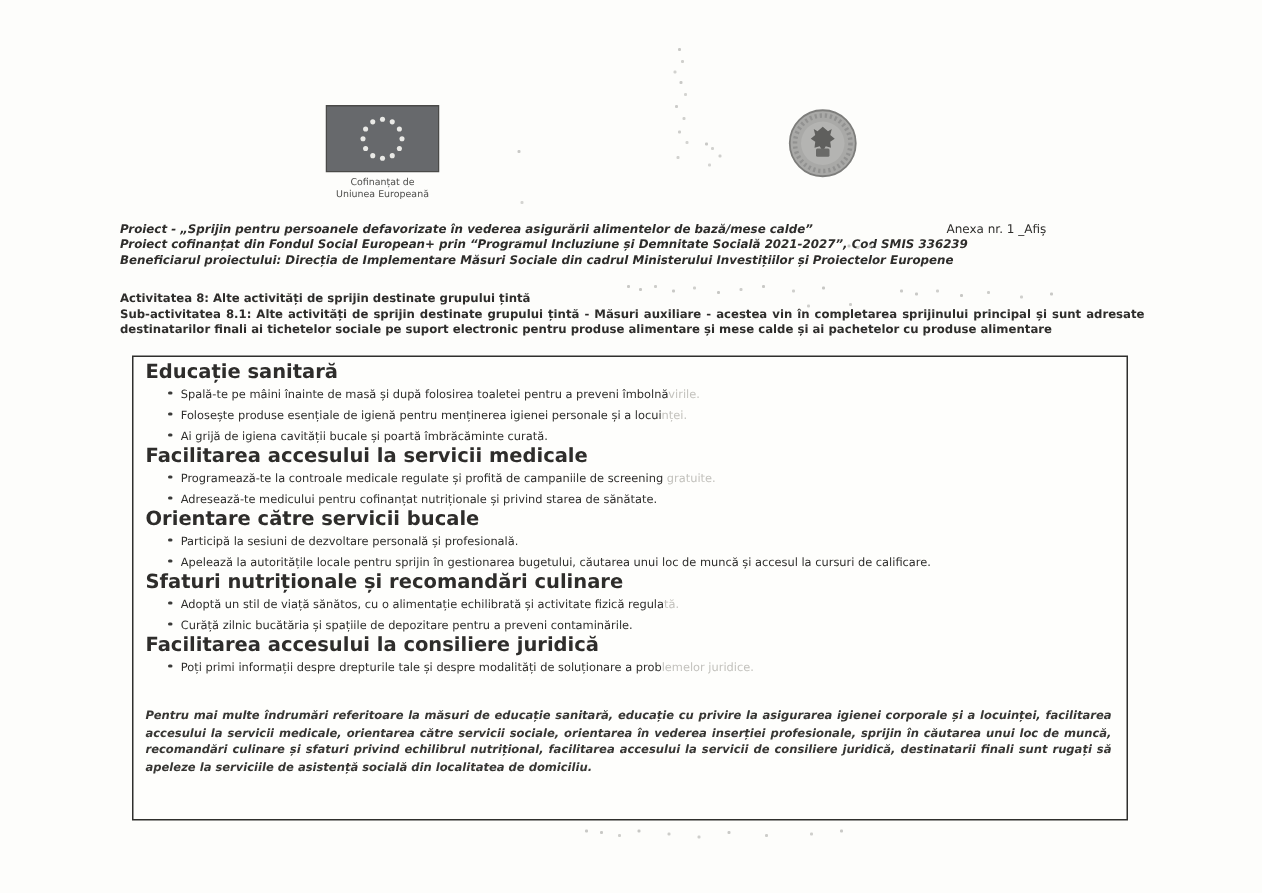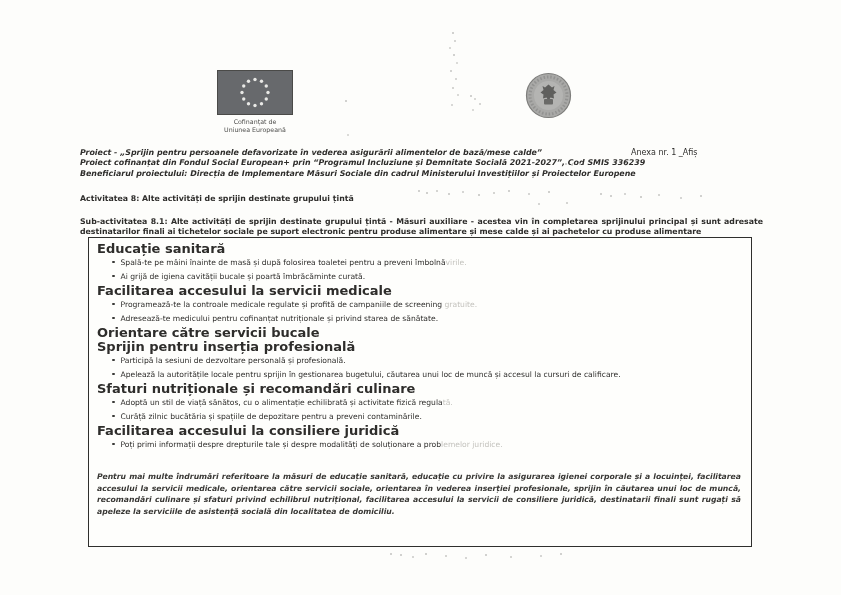--- a/index.html
+++ b/index.html
@@ -14,21 +14,21 @@
   .eu-flag{display:block;margin:0 auto;}
   .eu-caption{font-size:6.3px;line-height:7.6px;color:#4e4e4c;margin-top:3px;}
   .seal{position:absolute;left:525px;top:72px;width:47px;height:47px;}
   .annex{position:absolute;left:631px;top:132px;font-size:8px;font-weight:400;margin-top:16px;}
   
   .project{position:absolute;left:80px;top:148px;width:692px;
     font-size:7.9px;line-height:10.4px;font-weight:700;font-style:italic;}
   
   .activity{position:absolute;left:80px;top:194px;width:683px;
     font-size:7.8px;line-height:10.6px;font-weight:700;}
-  .activity .just{text-align:justify;margin-top:12px;}
+  .activity .just{text-align:justify;}
   
   .box{position:absolute;left:88px;top:237px;width:664px;height:310px;
     border:1.5px solid #2f2f2d;box-sizing:border-box;
     padding:4px 10px 4px 8px;background:#fefefc;}
   .sec-title{font-size:13px;font-weight:700;line-height:14px;}
   .bullet{padding-left:15px;font-size:7.6px;line-height:14px;}
   .dot{display:inline-block;width:2.5px;height:2.5px;border-radius:50%;
     background:#3a3a38;margin-right:6px;vertical-align:2px;}
   .faded{color:#c3c2bd;}
   .footnote{margin-top:19px;font-size:7.7px;line-height:11.6px;
@@ -81,29 +81,29 @@
 
 <div class="activity">
   <div>Activitatea 8:  Alte activități de sprijin destinate grupului țintă</div>
   <div class="just">Sub-activitatea 8.1: Alte activități de sprijin destinate grupului țintă - Măsuri auxiliare - acestea vin în completarea sprijinului principal și sunt adresate destinatarilor finali ai tichetelor sociale pe suport electronic pentru produse alimentare și mese calde și ai pachetelor cu produse alimentare</div>
 </div>
 
 <div class="box">
 
   <div class="sec-title">Educație sanitară</div>
   <div class="bullet"><span class="dot"></span><span>Spală-te pe mâini înainte de masă și după folosirea toaletei pentru a preveni îmbolnă</span><span class="faded">virile.</span></div>
+  <div class="bullet"><span class="dot"></span><span>Folosește produse esențiale de igienă pentru menținerea igienei personale și a locui</span><span class="faded">nței.</span></div>
   <div class="bullet"><span class="dot"></span><span>Ai grijă de igiena cavității bucale și poartă îmbrăcăminte curată.</span><span class="faded"></span></div>
 
   <div class="sec-title">Facilitarea accesului la servicii medicale</div>
   <div class="bullet"><span class="dot"></span><span>Programează-te la controale medicale regulate și profită de campaniile de screening </span><span class="faded">gratuite.</span></div>
   <div class="bullet"><span class="dot"></span><span>Adresează-te medicului pentru cofinanțat nutriționale și privind starea de sănătate.</span><span class="faded"></span></div>
 
   <div class="sec-title">Orientare către servicii bucale</div>
 
-  <div class="sec-title">Sprijin pentru inserția profesională</div>
   <div class="bullet"><span class="dot"></span><span>Participă la sesiuni de dezvoltare personală și profesională.</span><span class="faded"></span></div>
   <div class="bullet"><span class="dot"></span><span>Apelează la autoritățile locale pentru sprijin în gestionarea bugetului, căutarea unui loc de muncă și accesul la cursuri de calificare.</span><span class="faded"></span></div>
 
   <div class="sec-title">Sfaturi nutriționale și recomandări culinare</div>
   <div class="bullet"><span class="dot"></span><span>Adoptă un stil de viață sănătos, cu o alimentație echilibrată și activitate fizică regula</span><span class="faded">tă.</span></div>
   <div class="bullet"><span class="dot"></span><span>Curăță zilnic bucătăria și spațiile de depozitare pentru a preveni contaminările.</span><span class="faded"></span></div>
 
   <div class="sec-title">Facilitarea accesului la consiliere juridică</div>
   <div class="bullet"><span class="dot"></span><span>Poți primi informații despre drepturile tale și despre modalități de soluționare a prob</span><span class="faded">lemelor juridice.</span></div>
 

